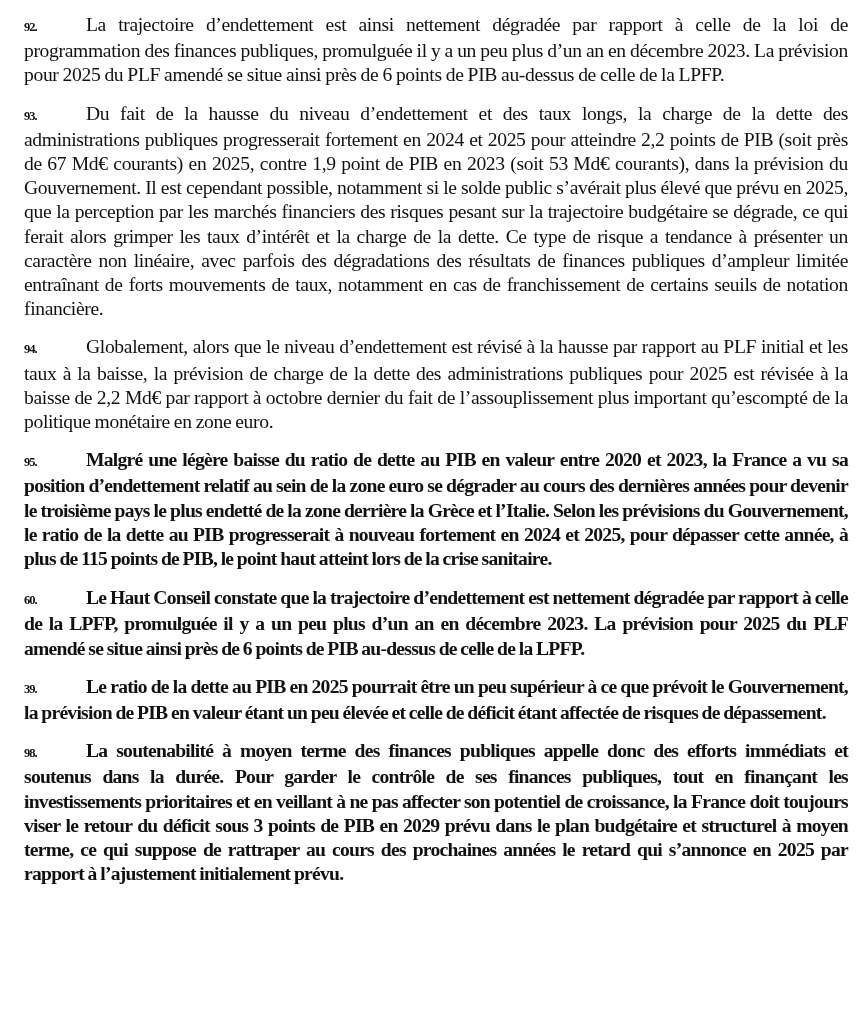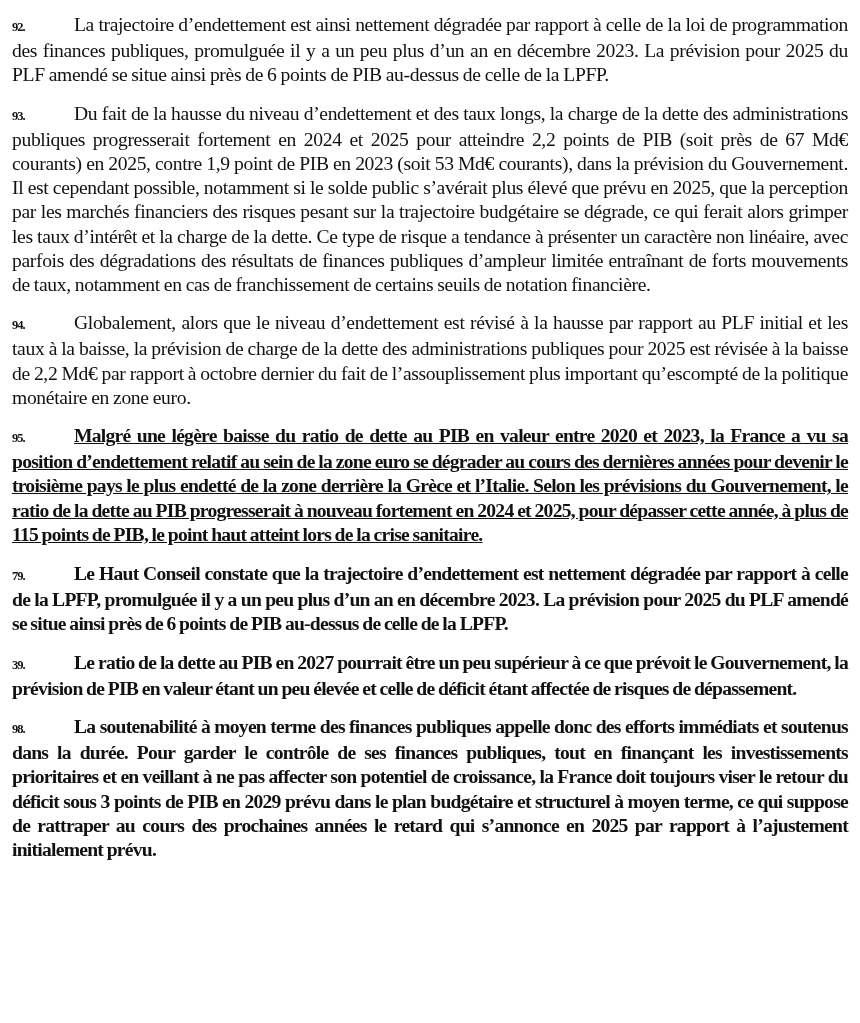--- a/index.html
+++ b/index.html
@@ -13,21 +13,21 @@
       overflow: hidden;
       font-family: "Liberation Serif", "DejaVu Serif", serif;
       color: #111111;
     }
     .page {
       padding: 13px 12px 0 12px;
       box-sizing: border-box;
       width: 860px;
     }
     .para {
-      margin: 0 0 16px 0;
+      margin: 0 0 16px 12px;
       font-size: 19.6px;
       line-height: 24.2px;
       text-align: justify;
       letter-spacing: -0.35px;
       word-spacing: -0.5px;
       transform-origin: left top;
     }
     .para.bold {
       font-weight: bold;
       letter-spacing: -0.75px;
@@ -37,21 +37,21 @@
       display: inline-block;
       width: 62px;
       font-size: 12.5px;
       font-weight: bold;
       letter-spacing: -1px;
       vertical-align: baseline;
     }
     #p92 { margin-bottom: 14px; }
     #p93 { margin-bottom: 14px; }
     #p94 { margin-bottom: 14px; }
-    #p95 { margin-bottom: 15px; text-decoration: underline; }
+    #p95 { margin-bottom: 15px; }
     #p96 { margin-bottom: 14px; }
     #p97 { margin-bottom: 14px; }
   </style>
 </head>
 <body>
 
 <div class="page">
 
   <p class="para" id="p92">
     <span class="num">92.</span><span>La trajectoire d’endettement est ainsi nettement dégradée par rapport à celle de la loi de programmation des finances publiques, promulguée il y a un peu plus d’un an en décembre 2023. La prévision pour 2025 du PLF amendé se situe ainsi près de 6 points de PIB au-dessus de celle de la LPFP.</span>
@@ -63,24 +63,24 @@
 
   <p class="para" id="p94">
     <span class="num">94.</span><span>Globalement, alors que le niveau d’endettement est révisé à la hausse par rapport au PLF initial et les taux à la baisse, la prévision de charge de la dette des administrations publiques pour 2025 est révisée à la baisse de 2,2 Md€ par rapport à octobre dernier du fait de l’assouplissement plus important qu’escompté de la politique monétaire en zone euro.</span>
   </p>
 
   <p class="para bold" id="p95">
     <span class="num">95.</span><span>Malgré une légère baisse du ratio de dette au PIB en valeur entre 2020 et 2023, la France a vu sa position d’endettement relatif au sein de la zone euro se dégrader au cours des dernières années pour devenir le troisième pays le plus endetté de la zone derrière la Grèce et l’Italie. Selon les prévisions du Gouvernement, le ratio de la dette au PIB progresserait à nouveau fortement en 2024 et 2025, pour dépasser cette année, à plus de 115 points de PIB, le point haut atteint lors de la crise sanitaire.</span>
   </p>
 
   <p class="para bold" id="p96">
-    <span class="num">79.</span><span>Le Haut Conseil constate que la trajectoire d’endettement est nettement dégradée par rapport à celle de la LPFP, promulguée il y a un peu plus d’un an en décembre 2023. La prévision pour 2025 du PLF amendé se situe ainsi près de 6 points de PIB au-dessus de celle de la LPFP.</span>
+    <span class="num">60.</span><span>Le Haut Conseil constate que la trajectoire d’endettement est nettement dégradée par rapport à celle de la LPFP, promulguée il y a un peu plus d’un an en décembre 2023. La prévision pour 2025 du PLF amendé se situe ainsi près de 6 points de PIB au-dessus de celle de la LPFP.</span>
   </p>
 
   <p class="para bold" id="p97">
-    <span class="num">39.</span><span>Le ratio de la dette au PIB en 2027 pourrait être un peu supérieur à ce que prévoit le Gouvernement, la prévision de PIB en valeur étant un peu élevée et celle de déficit étant affectée de risques de dépassement.</span>
+    <span class="num">39.</span><span>Le ratio de la dette au PIB en 2025 pourrait être un peu supérieur à ce que prévoit le Gouvernement, la prévision de PIB en valeur étant un peu élevée et celle de déficit étant affectée de risques de dépassement.</span>
   </p>
 
   <p class="para bold" id="p98">
     <span class="num">98.</span><span>La soutenabilité à moyen terme des finances publiques appelle donc des efforts immédiats et soutenus dans la durée. Pour garder le contrôle de ses finances publiques, tout en finançant les investissements prioritaires et en veillant à ne pas affecter son potentiel de croissance, la France doit toujours viser le retour du déficit sous 3 points de PIB en 2029 prévu dans le plan budgétaire et structurel à moyen terme, ce qui suppose de rattraper au cours des prochaines années le retard qui s’annonce en 2025 par rapport à l’ajustement initialement prévu.</span>
   </p>
 
 </div>
 
 </body></html>

